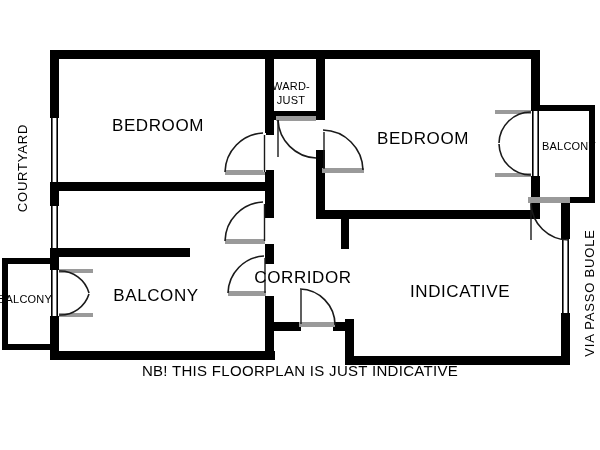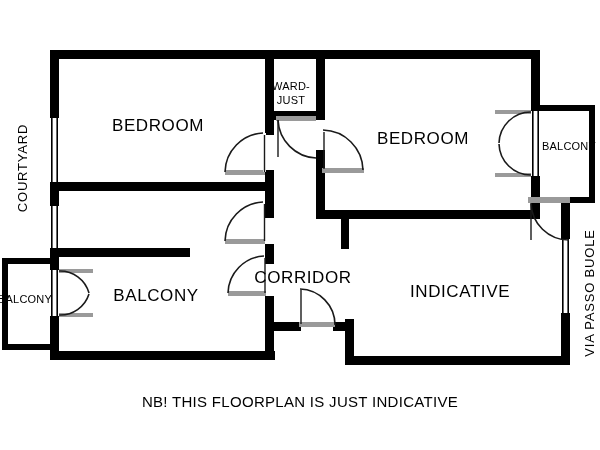--- a/index.html
+++ b/index.html
@@ -49,21 +49,21 @@
     color: #000000;
     white-space: nowrap;
     transform-origin: center center;
   }
   .vert-up {
     transform: translate(-50%, -50%) rotate(-90deg);
   }
   #caption {
     position: absolute;
     left: 300px;
-    top: 401px;
+    top: 370px;
     transform: translate(-50%, -50%);
     font-family: "Liberation Sans", sans-serif;
     font-size: 15px;
     letter-spacing: 0.3px;
     color: #000000;
     white-space: nowrap;
   }
 </style>
 </head>
 <body>

